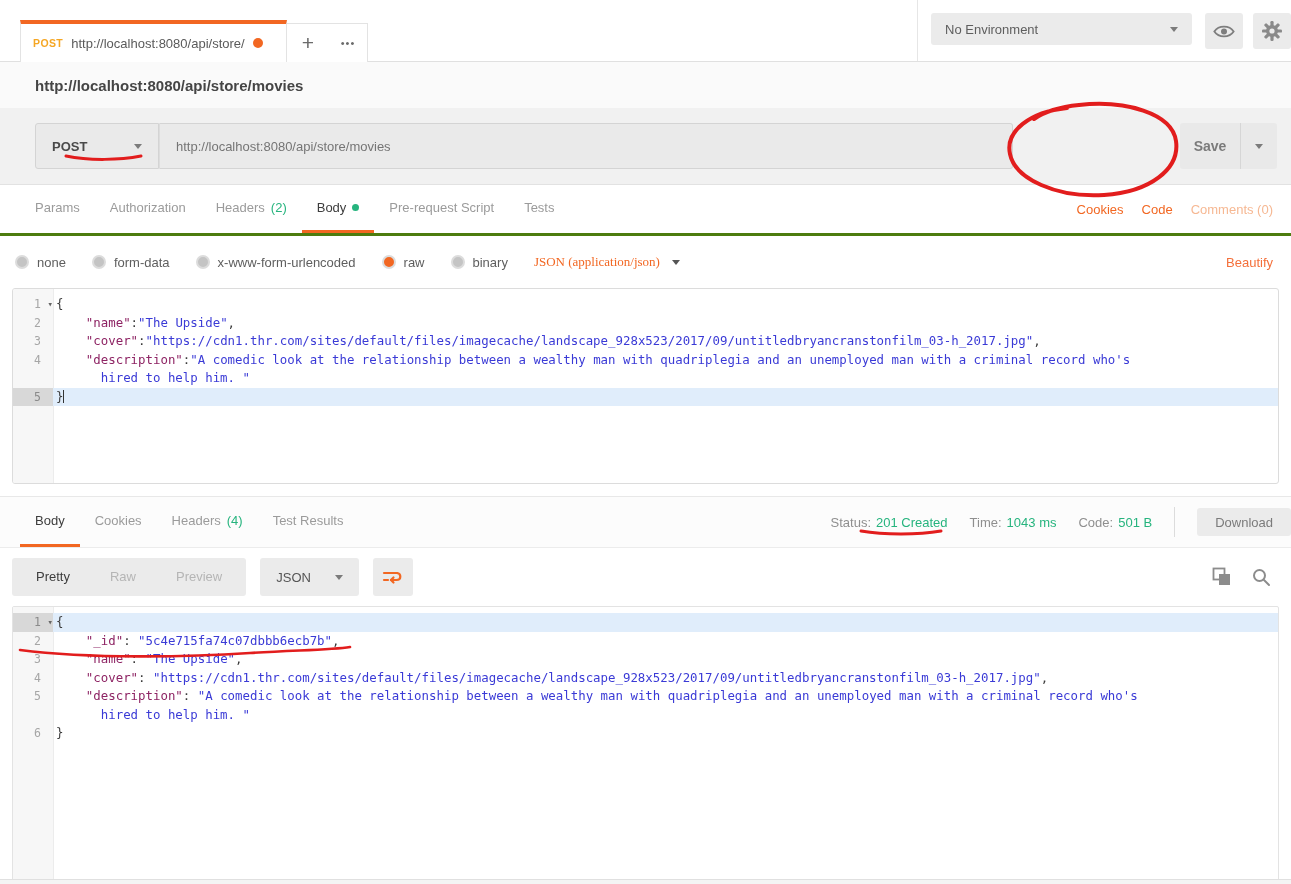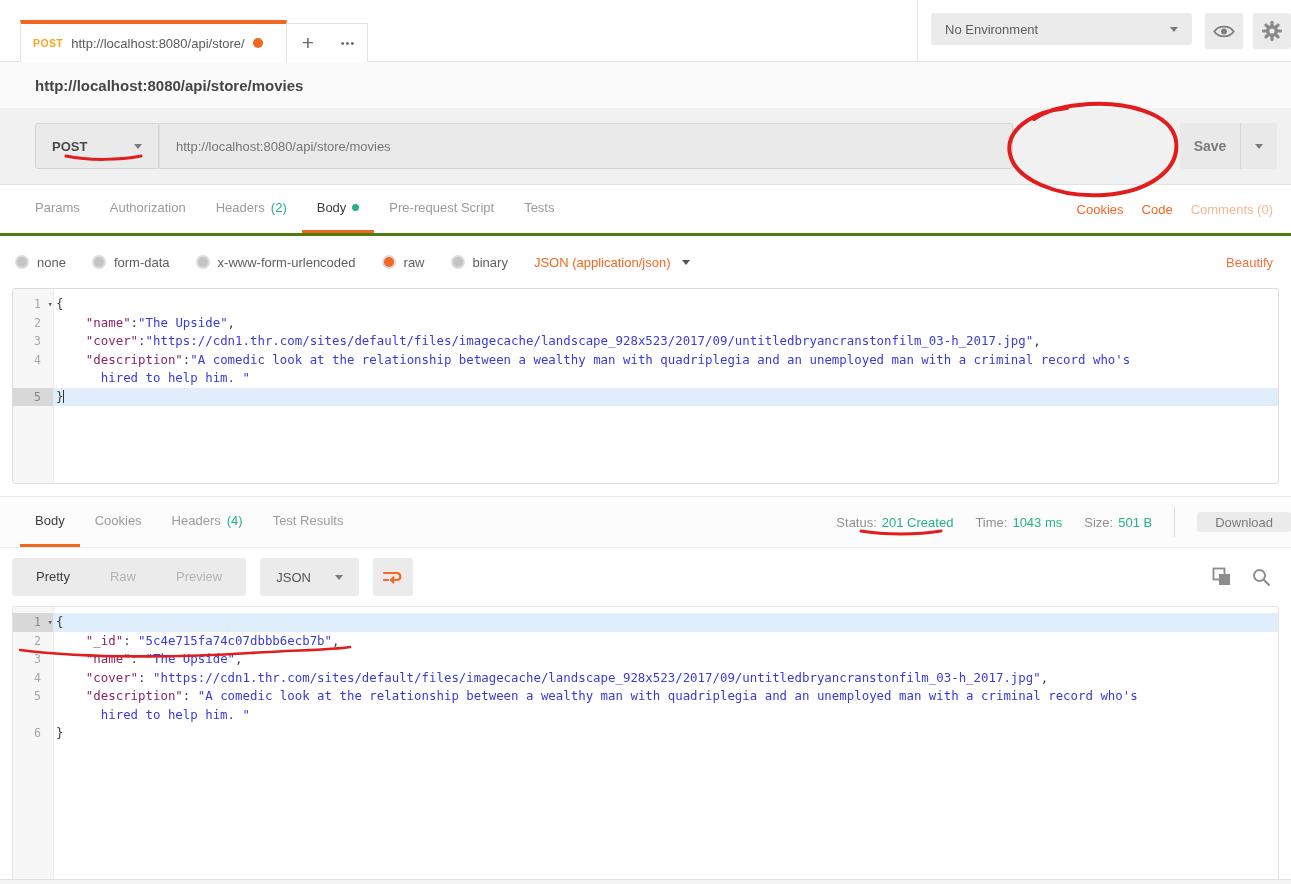--- a/index.html
+++ b/index.html
@@ -64,21 +64,21 @@
   .rtab .gdot{width:7px;height:7px;border-radius:50%;background:#26b47e;}
   .req-links{margin-left:auto;display:flex;align-items:center;gap:18px;padding-right:18px;font-size:13px;}
   .link.strong{color:#f26722;} .link.faded{color:#f6b893;}
 
   
   .body-type-row{position:absolute;top:236px;left:1px;right:0;height:52px;background:#fff;
                  display:flex;align-items:center;padding-left:14px;gap:26px;font-size:13px;color:#5e5e5e;}
   .radio-item{display:flex;align-items:center;gap:8px;}
   .radio{width:10px;height:10px;border-radius:50%;background:#c4c4c4;border:2px solid #dcdcdc;}
   .radio.selected{background:#f26722;}
-  .content-type{color:#f26722;display:flex;align-items:center;gap:12px;}
+  .content-type{color:#f26722;display:flex;align-items:center;gap:12px;font-family:Liberation Serif, serif;}
   .content-type .chev{border-top-color:#555;}
   .beautify{margin-left:auto;padding-right:18px;color:#f4703b;}
 
   
   .editor{position:absolute;left:12px;right:12px;background:#fff;overflow:hidden;}
   #req-editor{top:288px;height:194px;border:1px solid #dcdcdc;border-radius:3px;}
   #resp-editor{top:606px;height:273px;border:1px solid #e3e3e3;border-radius:2px;}
   .editor::before{content:"";position:absolute;left:0;top:0;bottom:0;width:40px;background:#f7f7f7;
                   border-right:1px solid #ececec;}
   .ed-lines{position:relative;padding-top:6px;}
@@ -93,21 +93,21 @@
   .cursor{display:inline-block;width:1px;height:13px;background:#333;vertical-align:-2px;}
 
   
   .resp-header{position:absolute;top:496px;left:0;right:0;height:52px;background:#fcfcfc;
                border-top:1px solid #e8e8e8;border-bottom:1px solid #ececec;box-sizing:border-box;
                display:flex;align-items:stretch;padding-left:20px;}
   .resp-meta{margin-left:auto;display:flex;align-items:center;gap:22px;font-size:13px;}
   .meta-item{color:#8f8f8f;white-space:nowrap;}
   .meta-item b{color:#26b47e;font-weight:normal;margin-left:5px;}
   .meta-divider{width:1px;height:30px;background:#dcdcdc;}
-  .download-btn{height:20px;background:#ebebeb;border-radius:3px;display:flex;align-items:center;
+  .download-btn{height:28px;background:#ebebeb;border-radius:3px;display:flex;align-items:center;
                 padding:0 18px;color:#7b7b7b;font-size:13px;}
 
   
   .resp-toolbar{position:absolute;top:548px;left:0;right:0;height:58px;background:#fff;
                 display:flex;align-items:center;padding-left:12px;gap:14px;}
   .segmented{display:flex;background:#ebebeb;border-radius:3px;height:38px;align-items:center;padding:0 4px;}
   .seg-item{padding:0 20px;font-size:13px;color:#b5b5b5;line-height:38px;}
   .seg-item.active{color:#3d3d3d;}
   .fmt-select{height:38px;background:#ebebeb;border-radius:3px;display:flex;align-items:center;gap:24px;
               padding:0 16px;color:#555;font-size:13px;}
@@ -275,21 +275,21 @@
           <span class="count">(4)</span>
         </div>
         <div class="rtab">
           <span>Test Results</span>
         </div>
       </div>
     <div class="resp-meta">
       <span id="resp-meta-items" style="display:flex;gap:22px;">
           <span class="meta-item"><span>Status:</span><b>201 Created</b></span>
           <span class="meta-item"><span>Time:</span><b>1043 ms</b></span>
-          <span class="meta-item"><span>Size:</span><b>501 B</b></span>
+          <span class="meta-item"><span>Code:</span><b>501 B</b></span>
         </span>
       <span class="meta-divider"></span>
       <span class="download-btn">Download</span>
     </div>
   </div>
 
   <div class="resp-toolbar">
     <div class="segmented" id="view-tabs">
         <span class="seg-item active">Pretty</span>
         <span class="seg-item">Raw</span>

